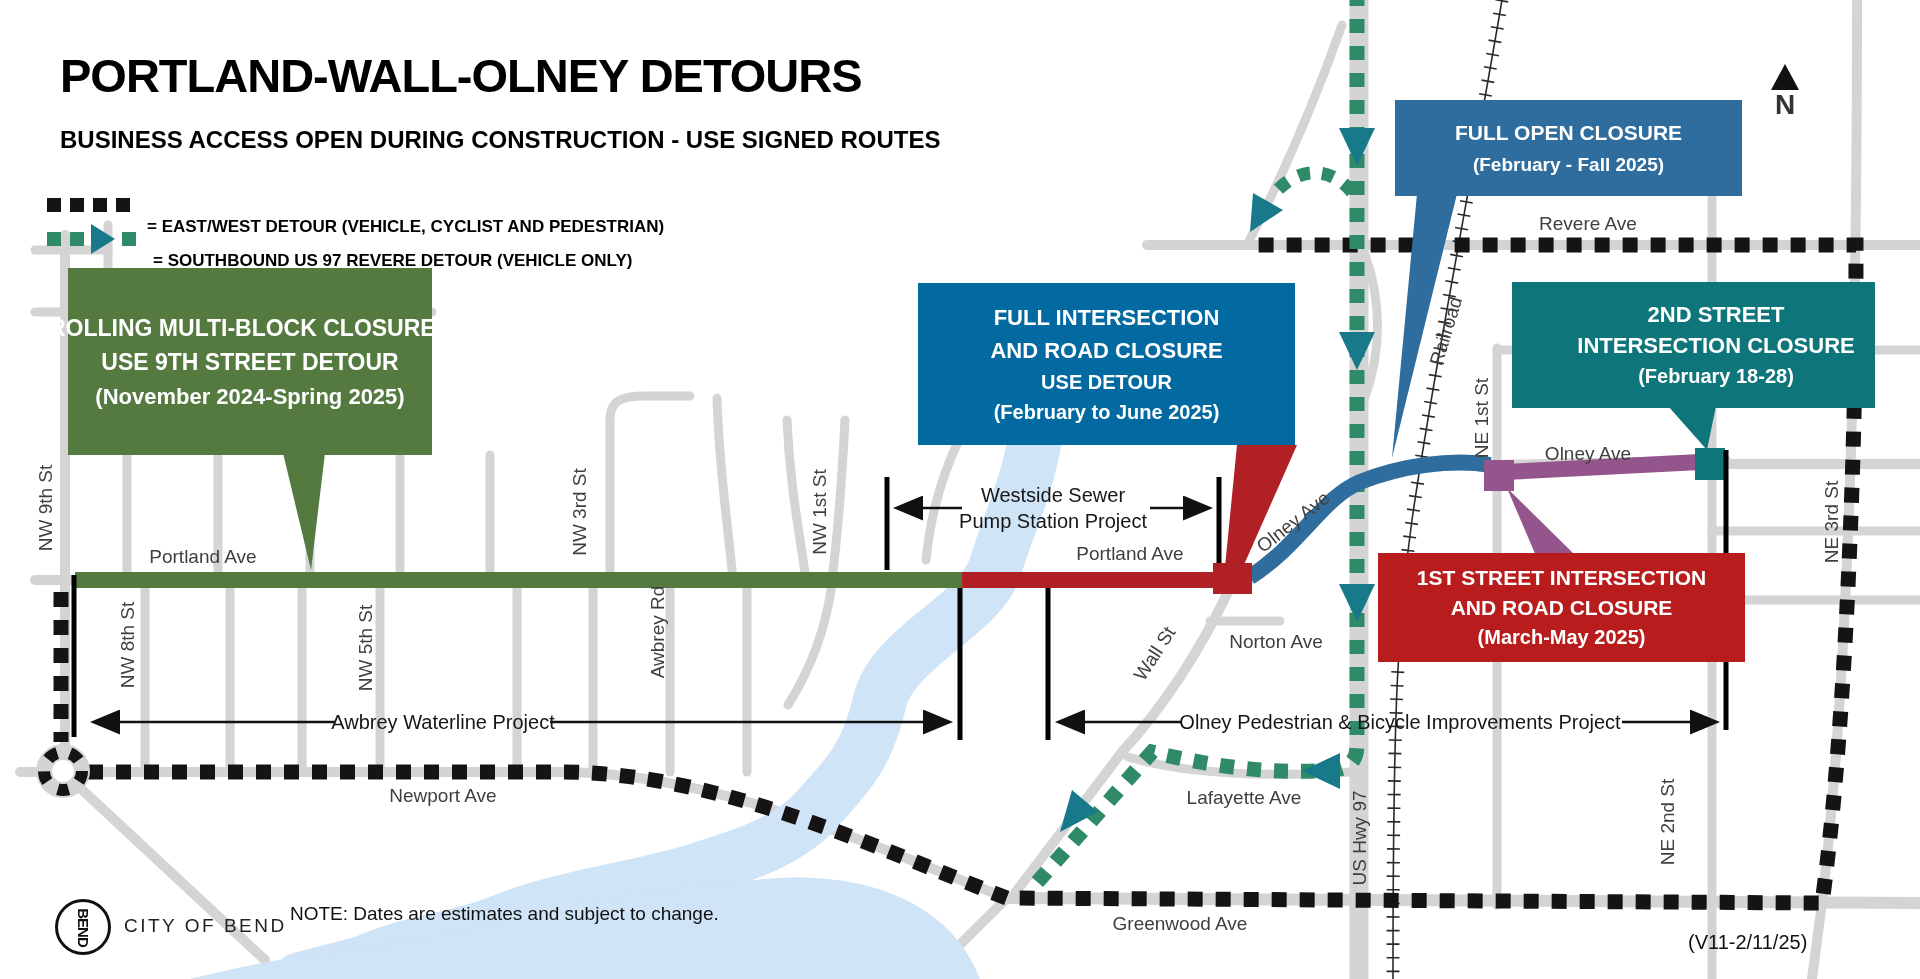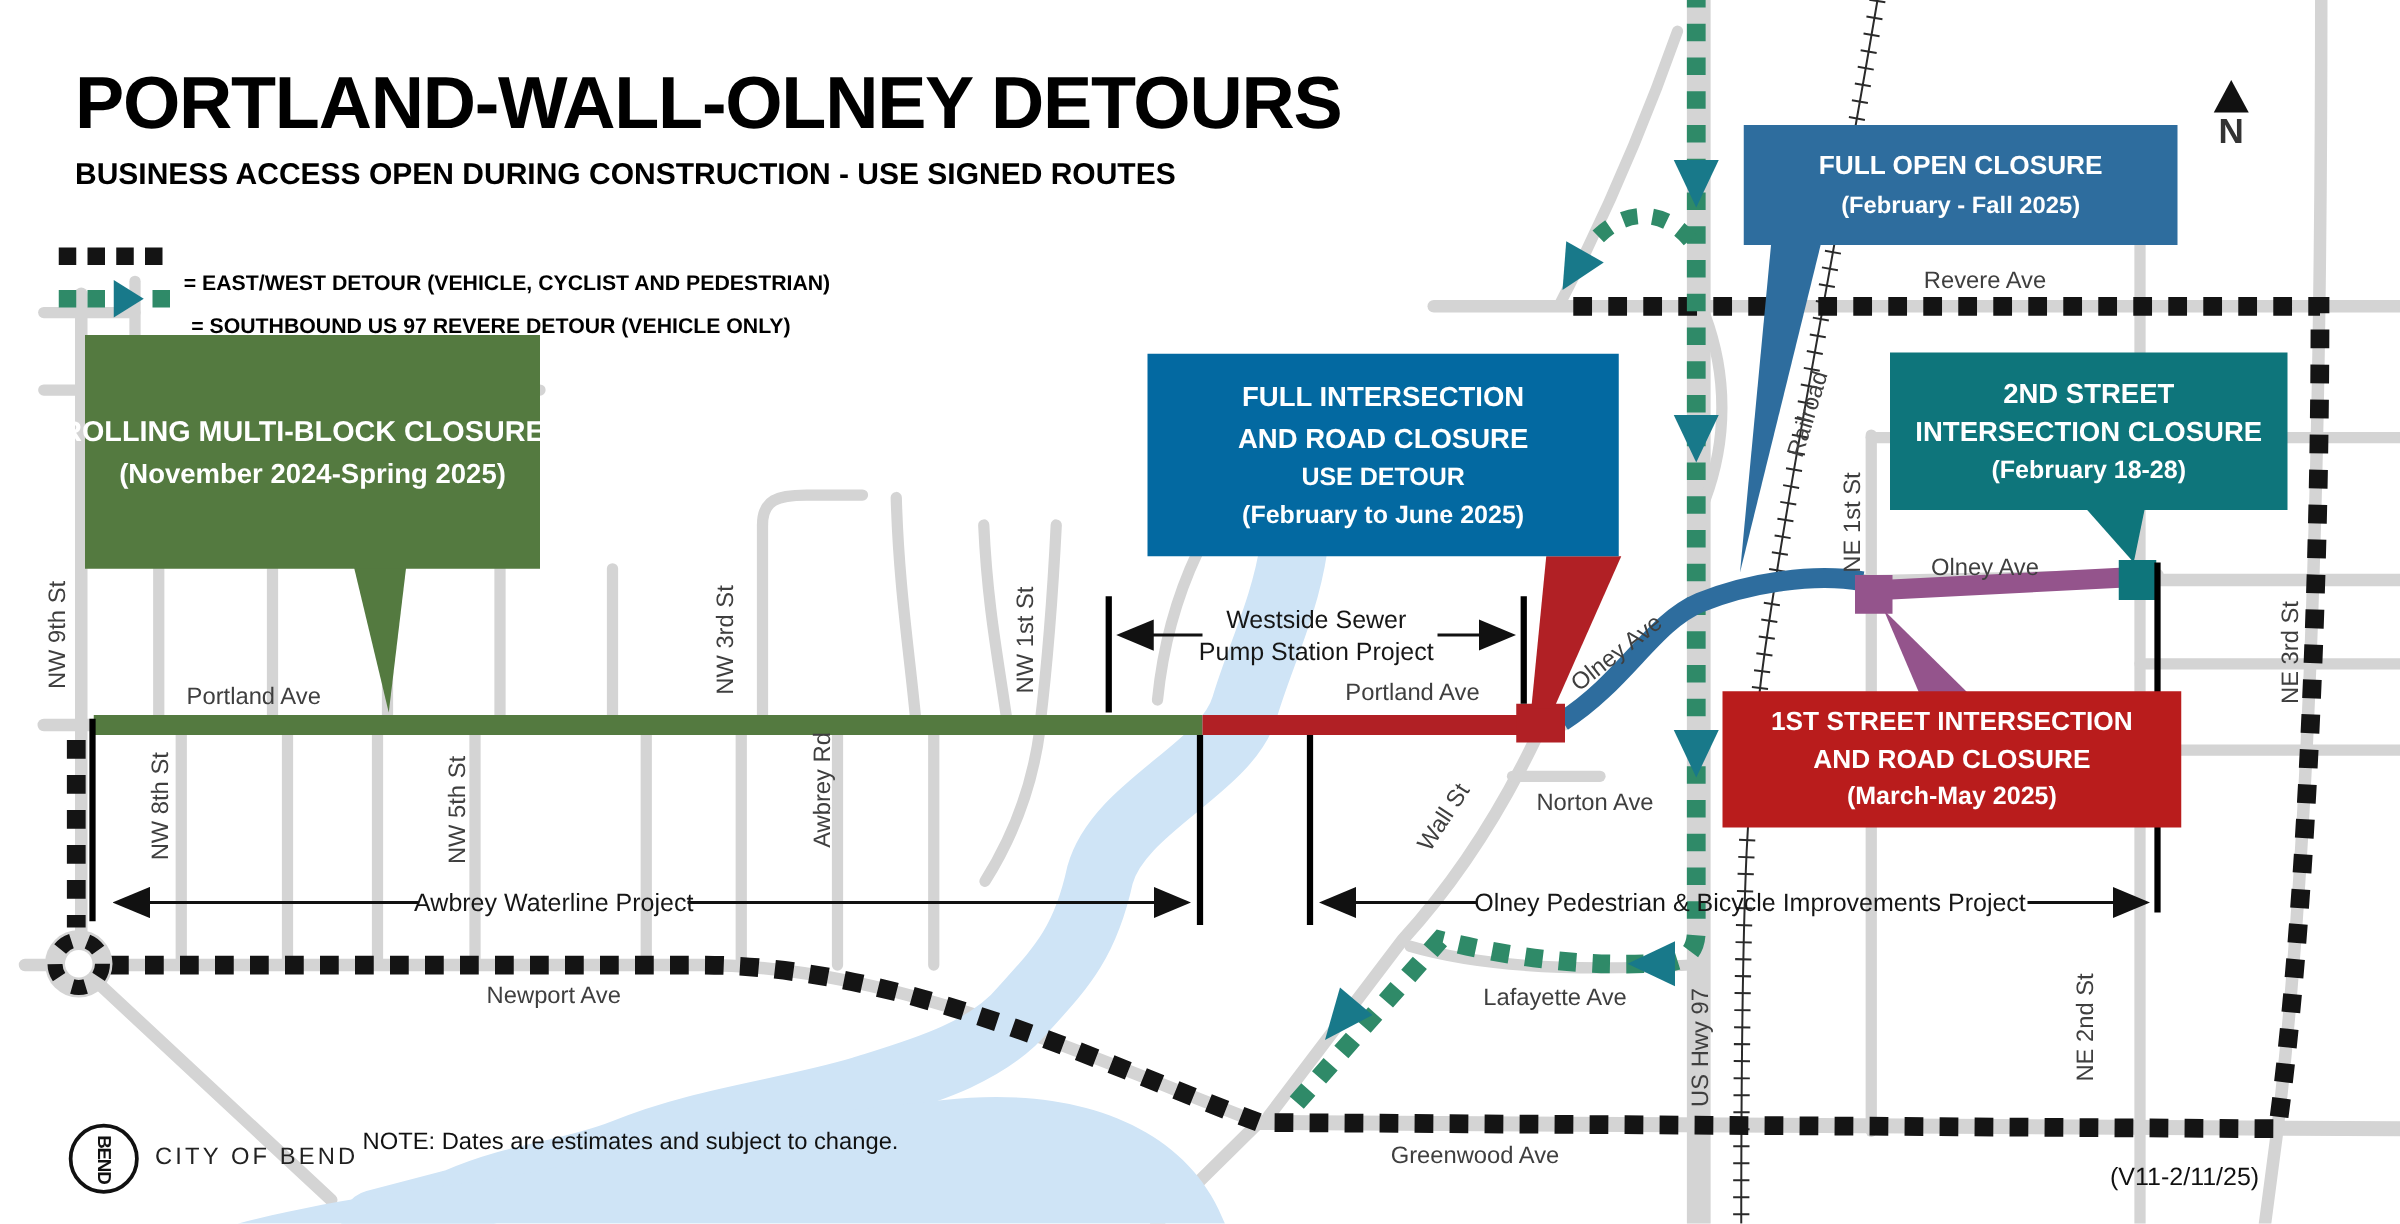--- a/index.html
+++ b/index.html
@@ -1,36 +1,36 @@
 <!DOCTYPE html>
 <html><head>
 <meta charset="utf-8">
 <style>
   html,body{margin:0;padding:0;background:#fff;}
   #stage{position:relative;width:1920px;height:979px;background:#ffffff;overflow:hidden;
          font-family:"Liberation Sans",sans-serif;}
   #mapsvg{position:absolute;left:0;top:0;}
   .abs{position:absolute;}
-  .title{left:60px;top:48px;font-size:59px;font-weight:bold;color:#000;letter-spacing:-1px;}
+  .title{left:60px;top:48px;font-size:47px;font-weight:bold;color:#000;letter-spacing:-1px;}
   .subtitle{left:60px;top:126px;font-size:24px;font-weight:bold;color:#000;}
   .legend-row{display:flex;align-items:center;gap:5px;height:30px;}
   .legend-row .sq{width:14px;height:14px;background:#141414;display:inline-block;margin-right:4px;}
   .legend-row .sqt{background:#2f8a68;}
   .legend-row .tri{width:0;height:0;border-top:15px solid transparent;border-bottom:15px solid transparent;
     border-left:24px solid #18798a;display:inline-block;margin:0 2px 0 -2px;}
   .legend-label{font-size:17px;font-weight:bold;color:#000;margin-left:8px;white-space:nowrap;margin-top:43px;}
   .box{position:absolute;display:flex;flex-direction:column;justify-content:center;align-items:center;
        color:#fff;font-weight:bold;text-align:center;line-height:1.5;}
   .box span{display:block;white-space:nowrap;}
   .box-green{left:68px;top:268px;width:364px;height:187px;background:#547a40;font-size:23px;}
   .box-red{left:918px;top:283px;width:377px;height:162px;background:#0369a1;font-size:22px;}
   .box-red .sm{font-size:20px;}
   .box-blue{left:1395px;top:100px;width:347px;height:96px;background:#2e6d9e;font-size:21px;line-height:1.55;}
   .box-blue .sm{font-size:19px;}
-  .box-teal{left:1512px;top:282px;width:318px;height:126px;background:#0e757b;font-size:22px;line-height:1.4;}
+  .box-teal{left:1512px;top:282px;width:318px;height:126px;background:#0e757b;font-size:22px;line-height:1.4;padding-left:45px;}
   .box-teal .sm{font-size:20px;}
   .box-purple{left:1378px;top:553px;width:367px;height:109px;background:#b91c1c;font-size:21px;line-height:1.45;}
   .box-purple .sm{font-size:20px;}
   .box-green .sm{font-size:22px;}
   .note{left:290px;top:903px;font-size:19px;color:#111;}
   .version{left:1688px;top:931px;font-size:20px;color:#111;}
   .org{left:124px;top:915px;font-size:19px;letter-spacing:2.5px;color:#222;}
   .logo{left:55px;top:899px;width:50px;height:50px;border:3px solid #111;border-radius:50%;
         display:flex;align-items:center;justify-content:center;}
   .logo span{transform:rotate(90deg);font-size:15px;font-weight:bold;letter-spacing:-1px;color:#111;}
@@ -219,20 +219,21 @@
 <div class="abs legend-row" style="left:47px;top:224px;">
   <span class="sq sqt"></span>
   <span class="sq sqt"></span>
   <span class="tri"></span>
   <span class="sq sqt"></span>
   <span class="legend-label">= SOUTHBOUND US 97 REVERE DETOUR (VEHICLE ONLY)</span>
 </div>
 
 <div class="box box-green">
   <span>ROLLING MULTI-BLOCK CLOSURES</span>
+  <span>USE 9TH STREET DETOUR</span>
   <span class="sm">(November 2024-Spring 2025)</span>
 </div>
 <div class="box box-red">
   <span>FULL INTERSECTION</span>
   <span>AND ROAD CLOSURE</span>
   <span class="sm">USE DETOUR</span>
   <span class="sm">(February to June 2025)</span>
 </div>
 <div class="box box-blue">
   <span>FULL OPEN CLOSURE</span>

